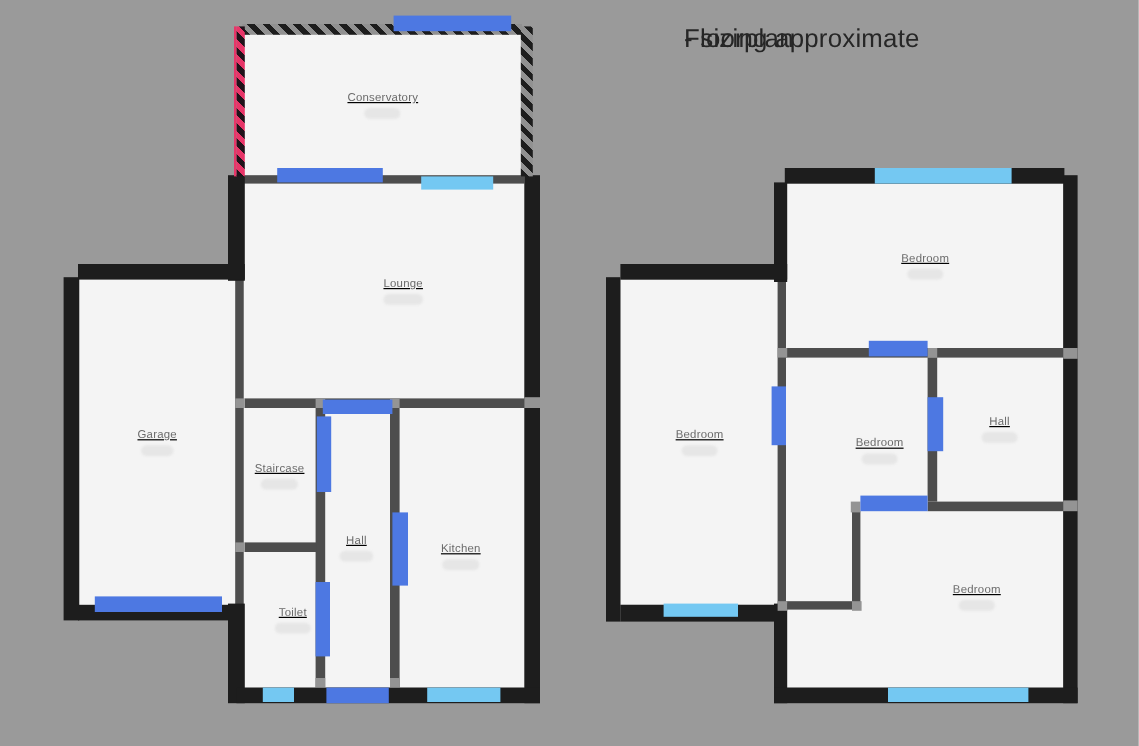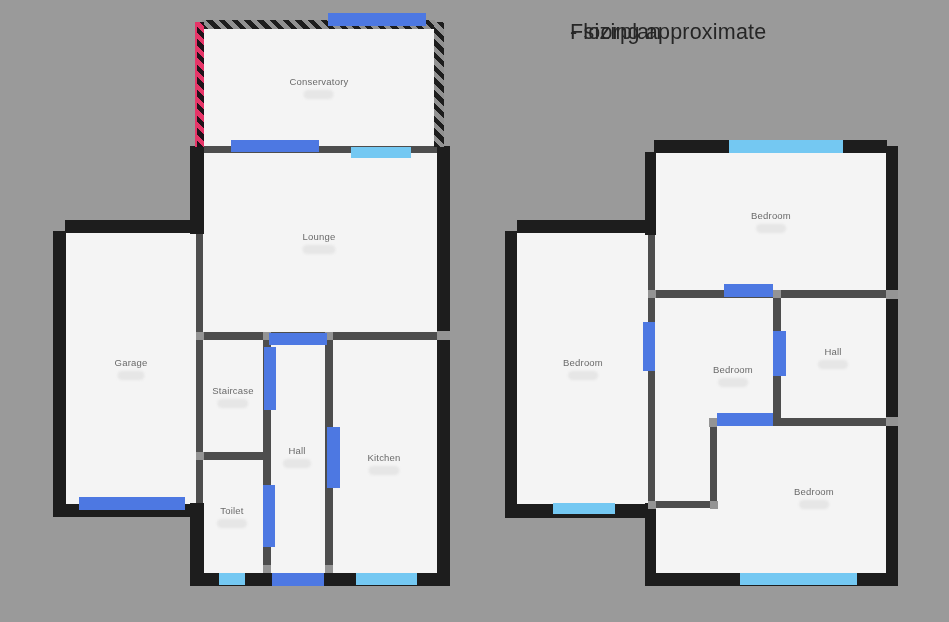--- a/index.html
+++ b/index.html
@@ -29,21 +29,21 @@
   .d{background:var(--door);z-index:7;}
   .w{background:var(--window);z-index:7;}
   .hg{background:repeating-linear-gradient(45deg,var(--wall-exterior) 0 4.5px,#919191 4.5px 9px);z-index:5;}
   .hp{background:repeating-linear-gradient(45deg,#20121a 0 4.5px,var(--conservatory-wall-pink) 4.5px 9px);
       border-left:2px solid var(--conservatory-wall-pink);z-index:5;}
   .f{z-index:1;}
   .wi{z-index:3;}
   .wb{z-index:4;}
   .lbl{
     z-index:9;transform:translateX(-50%);
-    display:flex;flex-direction:column;align-items:center;gap:3px;
+    display:flex;flex-direction:column;align-items:center;gap:3px;text-decoration:underline;
   }
   .room-name{
     font-size:9.5px;color:var(--label-text);white-space:nowrap;line-height:11px;
     letter-spacing:.2px;
   }
   .blob{
     width:30px;height:9px;border-radius:5px;
     background:var(--dimension-blob);filter:blur(1px);
   }
   .title{
@@ -103,37 +103,37 @@
   <div class="d" style="left:272px;top:573px;width:52px;height:13px"></div>
 
   <div class="w" style="left:351px;top:147px;width:60px;height:11px"></div>
   <div class="w" style="left:219px;top:573px;width:26px;height:12px"></div>
   <div class="w" style="left:356px;top:573px;width:61px;height:12px"></div>
 
   <div class="lbl" style="left:319px;top:76px">
     <span class="room-name">Conservatory</span>
     <span class="blob"></span>
   </div>
-  <div class="lbl" style="left:319px;top:231px">
+  <div class="lbl" style="left:336px;top:231px">
     <span class="room-name">Lounge</span>
     <span class="blob" style="width:33px"></span>
   </div>
   <div class="lbl" style="left:131px;top:357px">
     <span class="room-name">Garage</span>
     <span class="blob" style="width:27px"></span>
   </div>
   <div class="lbl" style="left:233px;top:385px">
     <span class="room-name">Staircase</span>
     <span class="blob" style="width:31px"></span>
   </div>
   <div class="lbl" style="left:297px;top:445px">
     <span class="room-name">Hall</span>
     <span class="blob" style="width:28px"></span>
   </div>
-  <div class="lbl" style="left:232px;top:505px">
+  <div class="lbl" style="left:244px;top:505px">
     <span class="room-name">Toilet</span>
     <span class="blob"></span>
   </div>
   <div class="lbl" style="left:384px;top:452px">
     <span class="room-name">Kitchen</span>
     <span class="blob" style="width:31px"></span>
   </div>
 
   <div class="f" style="left:654px;top:153px;width:232px;height:420px"></div>
   <div class="f" style="left:517px;top:233px;width:138px;height:271px"></div>

